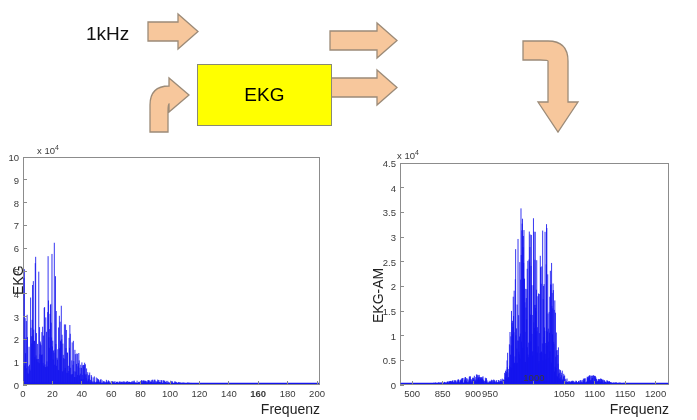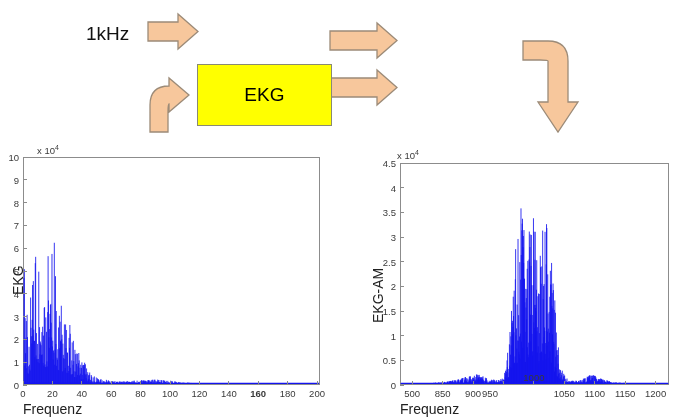--- a/index.html
+++ b/index.html
@@ -17,21 +17,21 @@
 
   
   .plot{position:absolute;}
   .pbox{position:absolute;border:1.4px solid #8c8c8c;background:#fff;box-sizing:border-box;}
   .expo{position:absolute;font-size:9.5px;color:#3a3a3a;white-space:nowrap;}
   .ytick{position:absolute;font-size:9.5px;color:#3a3a3a;text-align:right;
          transform:translateY(-50%);white-space:nowrap;}
   .xtick{position:absolute;font-size:9.5px;color:#3a3a3a;text-align:center;
          transform:translateX(-50%);white-space:nowrap;}
   .tickmk{position:absolute;background:#8c8c8c;}
-  .xlab{position:absolute;font-size:14px;color:#222;text-align:left;white-space:nowrap;}
+  .xlab{position:absolute;font-size:14px;color:#222;text-align:right;white-space:nowrap;}
   .ylab{position:absolute;font-size:14px;color:#222;white-space:nowrap;
         transform-origin:0 0;transform:rotate(-90deg);}
   svg.spec{position:absolute;left:0;top:0;overflow:visible;}
 </style>
 </head>
 <body>
 
 <div id="root">
 
   <div id="diagram">

